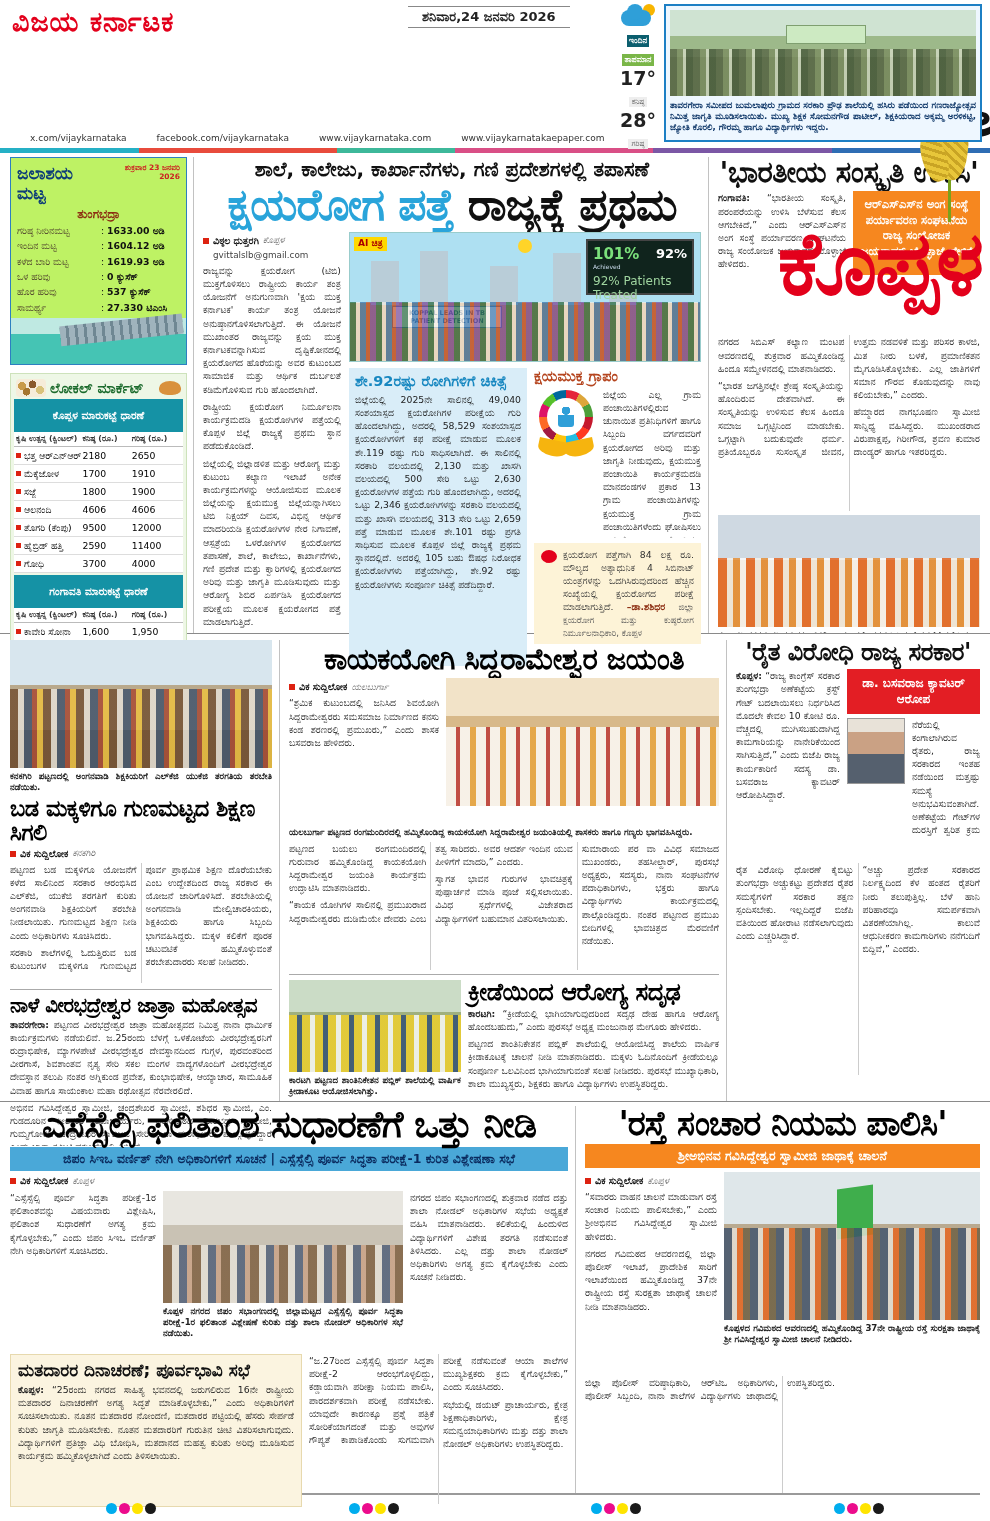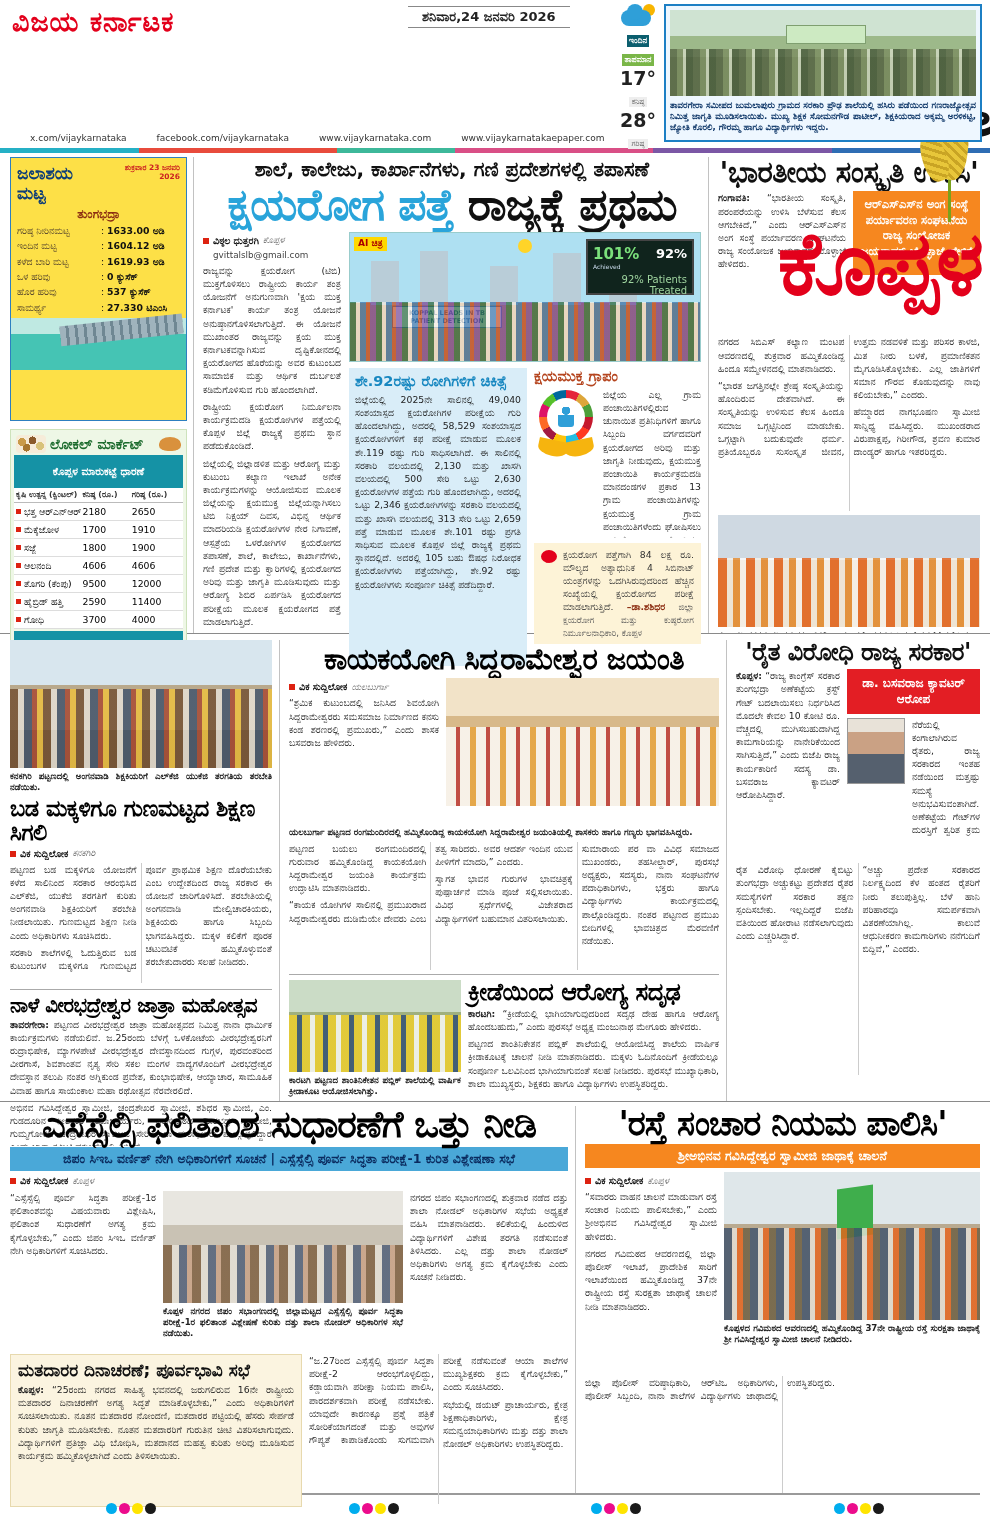--- a/index.html
+++ b/index.html
@@ -53,21 +53,21 @@
   .byline b { color:#111; } .byline i { color:#666; font-style:italic; font-size:9px; }
   .caption { font-size:8.6px; font-weight:bold; color:#222; line-height:1.3; margin-top:3px; text-align:justify; }
   .photo { position:relative; overflow:hidden; background:linear-gradient(180deg,#d8e6ee 0 35%,#b9a98c 35% 70%,#8c7a5c 70% 100%); }
   .photo .ppl { position:absolute; left:0; right:0; bottom:0; height:62%;
       background:repeating-linear-gradient(90deg,#704c2e 0 8px,#e8e3da 8px 14px,#3c506b 14px 22px,#a8452f 22px 27px,#f0c23c 27px 33px); opacity:.8; }
   .dateline { font-weight:bold; }
 
   
   .band-top { height:480px; }
   .sidebar { width:184px; flex:none; }
-  .res-box { border:1.5px solid #2d7fc0; background:#fde047; padding:5px 6px 0 6px; height:264px; overflow:hidden; }
+  .res-box { border:1.5px solid #2d7fc0; background:#bef264; padding:5px 6px 0 6px; height:208px; overflow:hidden; }
   .res-head { display:flex; justify-content:space-between; align-items:flex-start; }
   .res-title { font-size:17px; font-weight:bold; color:#0e3d78; }
   .res-date { font-size:7.5px; color:#c22; text-align:right; font-weight:bold; line-height:1.2; }
   .res-dam { text-align:center; font-size:12px; font-weight:bold; color:#8c2e12; margin:4px 0 2px; }
   .res-row { display:flex; font-size:9.3px; line-height:1.65; color:#4a3a2a; }
   .res-row .rl { width:84px; flex:none; }
   .res-row .rv { font-weight:bold; color:#111; }
   .res-row .rv::before { content:": "; font-weight:normal; }
   .res-dam-img { height:52px; margin:3px -6px 0; background:linear-gradient(180deg,#bfe9e2 0 30%,#45c4b4 30% 100%); position:relative; }
   .res-dam-img .wall { position:absolute; right:4px; top:2px; width:70%; height:20px; transform:rotate(-6deg);
@@ -103,21 +103,21 @@
   .illus .sun2 { position:absolute; left:48%; top:6px; width:14px; height:14px; border-radius:50%; background:#ffd428; }
   .illus .bldg { position:absolute; bottom:44%; height:34%; background:#b9cdd8; width:8%; }
   .illus .crowd2 { position:absolute; left:0; right:0; bottom:0; height:46%;
       background:repeating-linear-gradient(90deg,#2e6f46 0 6px,#f2ece2 6px 10px,#3c77ad 10px 16px,#c2542e 16px 20px,#7a4f9e 20px 26px); opacity:.75; }
   .ai-badge { position:absolute; left:4px; top:4px; background:#ffd800; color:#a00; font-size:9px; font-weight:bold; padding:2px 4px; line-height:1.1; text-align:center; }
   .tb-banner { position:absolute; left:12%; bottom:26%; background:#fff; border:1px solid #369; color:#1a4d8c; font-size:6.5px; font-weight:bold; padding:2px 4px; width:110px; text-align:center; }
   .scoreboard { position:absolute; right:6px; top:6px; width:108px; height:56px; background:#10241d; border:2px solid #444; color:#fff; padding:3px 5px; }
   .sb-v1 { color:#7be07b; font-size:15px; font-weight:bold; display:inline-block; }
   .sb-v2 { color:#fff; font-size:13px; font-weight:bold; float:right; margin-top:2px; }
   .sb-l1 { font-size:6px; color:#cde; display:block; }
-  .sb-l2 { font-size:10px; color:#9fd49f; display:block; margin-top:4px;text-align:right; }
+  .sb-l2 { font-size:12px; color:#9fd49f; display:block; margin-top:4px; }
   .info-row { display:flex; gap:7px; margin-top:6px; }
   .info1 { width:178px; flex:none; background:#d9edf8; padding:5px 6px; }
   .info1-title { font-size:14.5px; font-weight:bold; color:#1787c0; margin-bottom:3px; }
   .info2 { flex:1; }
   .info2-title { font-size:14.5px; font-weight:bold; color:#b5451f; margin-bottom:3px; }
   .sdg-row { display:flex; gap:5px; }
   .sdg { width:64px; flex:none; text-align:center; }
   .wheel { width:54px; height:54px; border-radius:50%; margin:2px auto 0; position:relative;
       background:conic-gradient(#e5243b 0 30deg,#dda63a 30deg 60deg,#4c9f38 60deg 90deg,#c5192d 90deg 120deg,#ff3a21 120deg 150deg,#26bde2 150deg 180deg,#fcc30b 180deg 210deg,#a21942 210deg 240deg,#fd6925 240deg 270deg,#dd1367 270deg 300deg,#56c02b 300deg 330deg,#00689d 330deg 360deg); }
   .wheel::after { content:""; position:absolute; inset:8px; background:#fff; border-radius:50%; }

